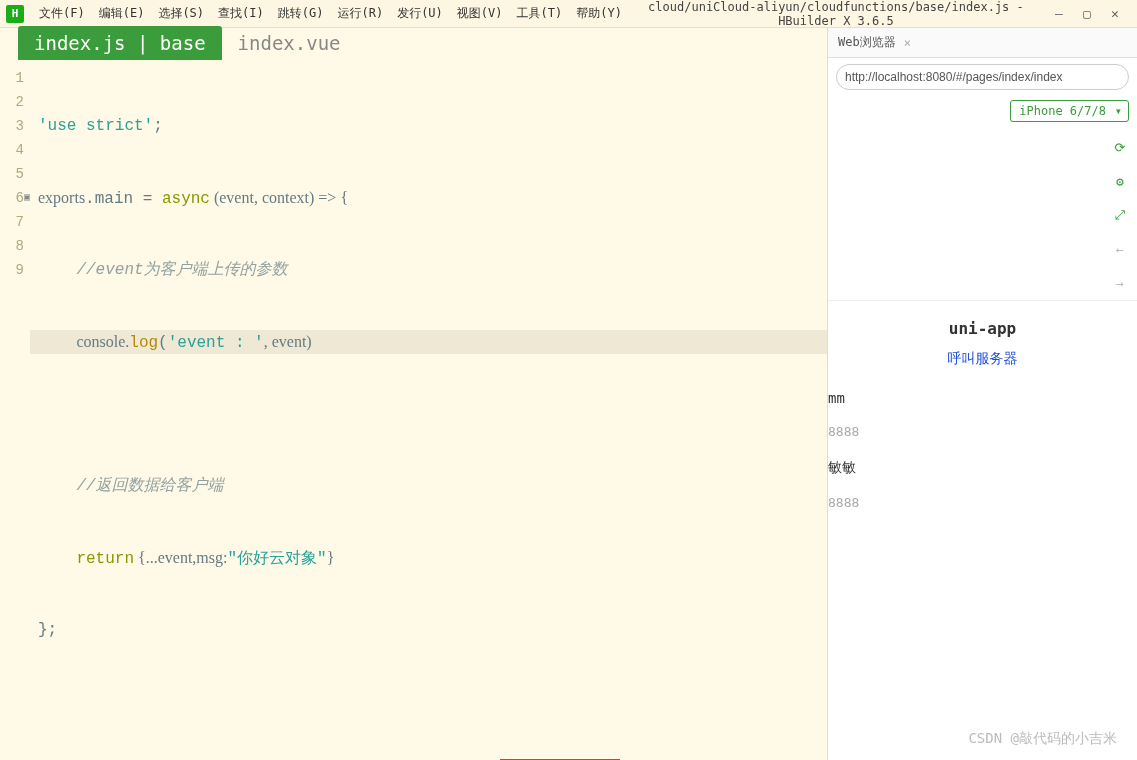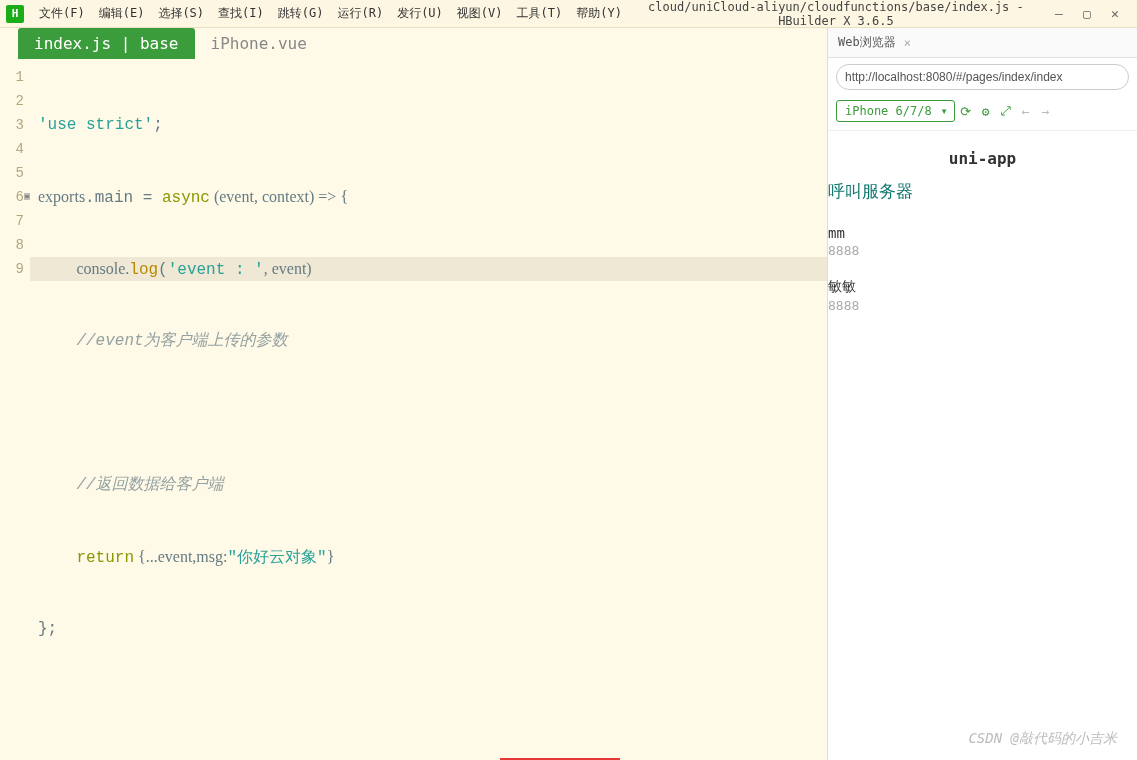--- a/index.html
+++ b/index.html
@@ -6,21 +6,21 @@
 body { font-family: "Microsoft YaHei", "Segoe UI", Consolas, monospace; font-size: 13px; background: #fffae8; color: #333; width: 1137px; height: 760px; overflow: hidden; position: relative; }
 .titlebar { height: 28px; background: #fdf6e3; display: flex; align-items: center; padding: 0 6px; border-bottom: 1px solid #eae0c4; }
 .logo { width: 18px; height: 18px; background: #1aad19; color: #fff; display: flex; align-items: center; justify-content: center; font-size: 11px; font-weight: bold; border-radius: 2px; margin-right: 8px; }
 .menu-item { padding: 0 7px; font-size: 12px; color: #333; cursor: pointer; }
 .title-text { flex: 1; text-align: center; font-size: 12px; color: #444; }
 .win-controls { display: flex; gap: 12px; padding: 0 8px; color: #666; }
 .win-btn { width: 16px; text-align: center; cursor: pointer; }
 .main-area { display: flex; height: 732px; }
 .editor-pane { width: 827px; display: flex; flex-direction: column; background: #fffae8; }
 .tabs { height: 32px; display: flex; align-items: flex-end; padding-left: 18px; background: #fffae8; }
-.tab { padding: 6px 16px; font-size: 16px; color: #888; cursor: pointer; }
+.tab { padding: 6px 16px; font-size: 19px; color: #888; cursor: pointer; }
 .tab.active { background: #3b9c3b; color: #fff; border-radius: 3px 3px 0 0; }
 .editor { flex: 0 0 400px; display: flex; font-family: Consolas, "Courier New", monospace; font-size: 16px; line-height: 24px; padding-top: 6px; }
 .gutter { width: 30px; text-align: right; color: #b0a97f; padding-right: 6px; user-select: none; }
 .gutter div { height: 24px; font-size: 14px; }
 .code { flex: 1; white-space: pre; position: relative; }
 .code-line { height: 24px; padding-left: 8px; }
 .fold { position: absolute; left: -6px; color: #888; font-size: 10px; }
 .hl-line { background: #eee8d5; }
 .kw { color: #859900; }
 .str { color: #2aa198; }
@@ -32,32 +32,32 @@
 .console-bar { height: 30px; display: flex; align-items: center; border-top: 1px solid #e8dfc2; padding: 0 8px; font-size: 13px; gap: 20px; background: #fffae8; }
 .console-tab { color: #888; cursor: pointer; border-bottom: 2px solid transparent; padding: 4px 2px; }
 .console-tab.active { color: #333; border-bottom-color: #3b9c3b; }
 .red-box { position: absolute; border: 2px solid #e53935; width: 120px; height: 36px; z-index: 10; pointer-events: none; }
 .browser-pane { flex: 1; background: #fff; border-left: 1px solid #ddd; display: flex; flex-direction: column; font-size: 12px; }
 .browser-tabs { height: 30px; display: flex; align-items: center; padding: 0 10px; border-bottom: 1px solid #e2e2e2; background: #fafafa; }
 .browser-tab { display: flex; align-items: center; gap: 8px; color: #555; }
 .browser-tab .x { color: #aaa; cursor: pointer; }
 .url-bar { padding: 6px 8px; }
 .url-input { width: 100%; border: 1px solid #ccc; border-radius: 13px; padding: 5px 8px; font-size: 12px; color: #555; }
-.device-bar { display: flex; align-items: center; gap: 2px; padding: 4px 8px 8px; }
+.device-bar { display: flex; align-items: flex-end; gap: 16px; padding: 4px 8px 8px; flex-direction: column; }
 .device-select { border: 1px solid #3b9c3b; color: #3b9c3b; border-radius: 3px; padding: 3px 22px 3px 8px; font-size: 12px; background: #fff; cursor: pointer; position: relative; }
 .device-select::after { content: "▾"; position: absolute; right: 6px; color: #3b9c3b; }
 .nav-icon { width: 18px; height: 18px; display: flex; align-items: center; justify-content: center; color: #3b9c3b; cursor: pointer; font-size: 13px; }
 .nav-icon.gray { color: #bbb; }
 .preview { flex: 1; border-top: 1px solid #eee; padding: 0; background: #fff; }
 .app-title { text-align: center; padding: 18px 0 12px; font-size: 16px; font-weight: bold; color: #333; }
-.app-subtitle { text-align: left; font-size: 17px; color: #0f766e; padding-bottom: 12px; }
+.app-subtitle { text-align: center; font-size: 14px; color: #1d4ed8; padding-bottom: 12px; }
 .item-row { padding: 10px 0; }
 .item-name { color: #333; font-size: 14px; }
-.item-sub { color: #aaa; font-size: 13px; margin-top: 2px; }
-.watermark { position: absolute; bottom: 12px; right: 20px; color: rgba(120,120,120,0.5); font-size: 14px; z-index: 20; font-style: italic; }
+.item-sub { color: #aaa; font-size: 13px; margin-top: 18px; }
+.watermark { position: absolute; bottom: 12px; right: 20px; color: rgba(120,120,120,0.5); font-size: 14px; z-index: 20; }
 </style>
 </head>
 <body>
 
 <div class="titlebar">
   <div class="logo">H</div>
   <div id="menus" style="display:flex;">
       <span class="menu-item">文件(F)</span>
       <span class="menu-item">编辑(E)</span>
       <span class="menu-item">选择(S)</span>
@@ -75,40 +75,40 @@
     <span class="win-btn">▢</span>
     <span class="win-btn">✕</span>
   </div>
 </div>
 
 <div class="main-area">
 
   <div class="editor-pane">
     <div class="tabs">
       <div class="tab active">index.js | base</div>
-      <div class="tab">iPhone.vue</div>
+      <div class="tab">index.vue</div>
     </div>
 
     <div class="editor">
       <div class="gutter" id="gutter">
           <div>1</div>
           <div>2</div>
           <div>3</div>
           <div>4</div>
           <div>5</div>
           <div>6</div>
           <div>7</div>
           <div>8</div>
           <div>9</div>
         </div>
       <div class="code">
         <div class="code-line"><span class="str">'use strict'</span><span class="punct">;</span></div>
         <div class="code-line"><span class="fold">▣</span><span class="ident">exports</span><span class="op">.main = </span><span class="kw">async</span><span class="ident"> (event, context) =&gt; {</span></div>
+        <div class="code-line">    <span class="comment">//event为客户端上传的参数</span></div>
         <div class="code-line hl-line">    <span class="ident">console.</span><span class="func">log</span><span class="punct">(</span><span class="str">'event : '</span><span class="ident">, event)</span></div>
-        <div class="code-line">    <span class="comment">//event为客户端上传的参数</span></div>
         <div class="code-line"></div>
         <div class="code-line">    <span class="comment">//返回数据给客户端</span></div>
         <div class="code-line">    <span class="kw">return</span><span class="ident"> {...event,msg:</span><span class="str">"你好云对象"</span><span class="ident">}</span></div>
         <div class="code-line"><span class="punct">};</span></div>
         <div class="code-line"></div>
       </div>
     </div>
 
     <div class="console-bar" style="position:relative;">
       <span class="console-tab active">cloud - H5</span>

